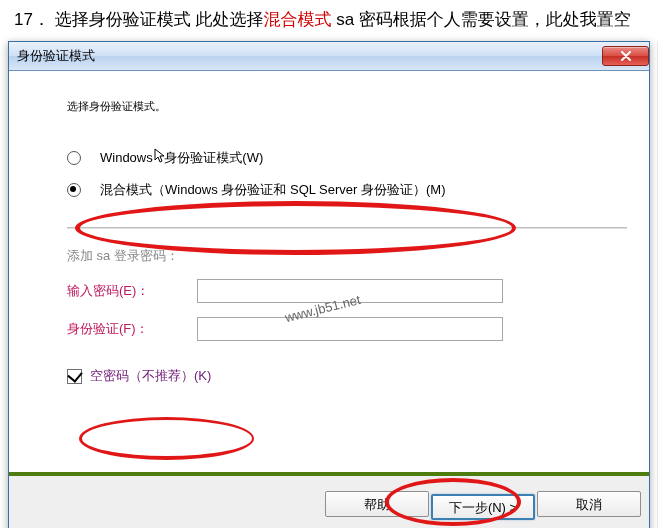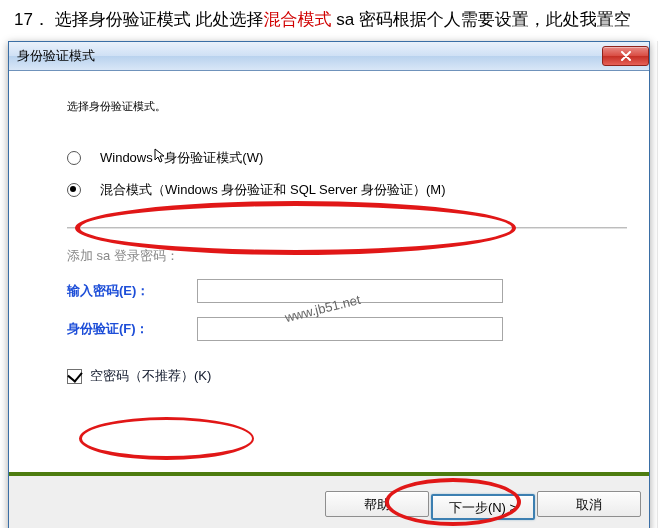--- a/index.html
+++ b/index.html
@@ -74,25 +74,25 @@
   .cursor { display:inline-block; vertical-align:-2px; margin:0 -2px 0 -2px; }
   .sep {
     margin: 28px 0 18px 0;
     height: 1px;
     background: linear-gradient(to bottom,#cfcfcf,#f4f4f4);
     border-top:1px solid #bdbdbd;
   }
   .field-block { color:#888; }
   .field-block .lbl { margin: 8px 0 6px 0; }
   .pwrow { display:flex; align-items:center; margin:14px 0; }
-  .pwrow .pl { width:130px; color:#1d4ed8;font-weight:bold; }
+  .pwrow .pl { width:130px; color:#be185d; }
   .pwrow input[type="password"]{
     flex:0 0 300px; height:20px; border:1px solid #a6a6a6; background:#fff;
   }
-  .chk-row { margin-top: 26px; display:flex; align-items:center; gap:8px; color:#0f172a; }
+  .chk-row { margin-top: 26px; display:flex; align-items:center; gap:8px; color:#701a75; }
   .chk {
     width:13px; height:13px; border:1px solid #707070; background:#fff; position:relative; flex:0 0 auto;
   }
   .chk.checked::after{
     content:""; position:absolute; left:2px; top:-1px; width:8px; height:10px;
     border-right:2px solid #000; border-bottom:2px solid #000; transform:rotate(40deg);
   }
   
   .ellipse {
     position:absolute; border:3px solid #e11717; border-radius:50%; pointer-events:none;

